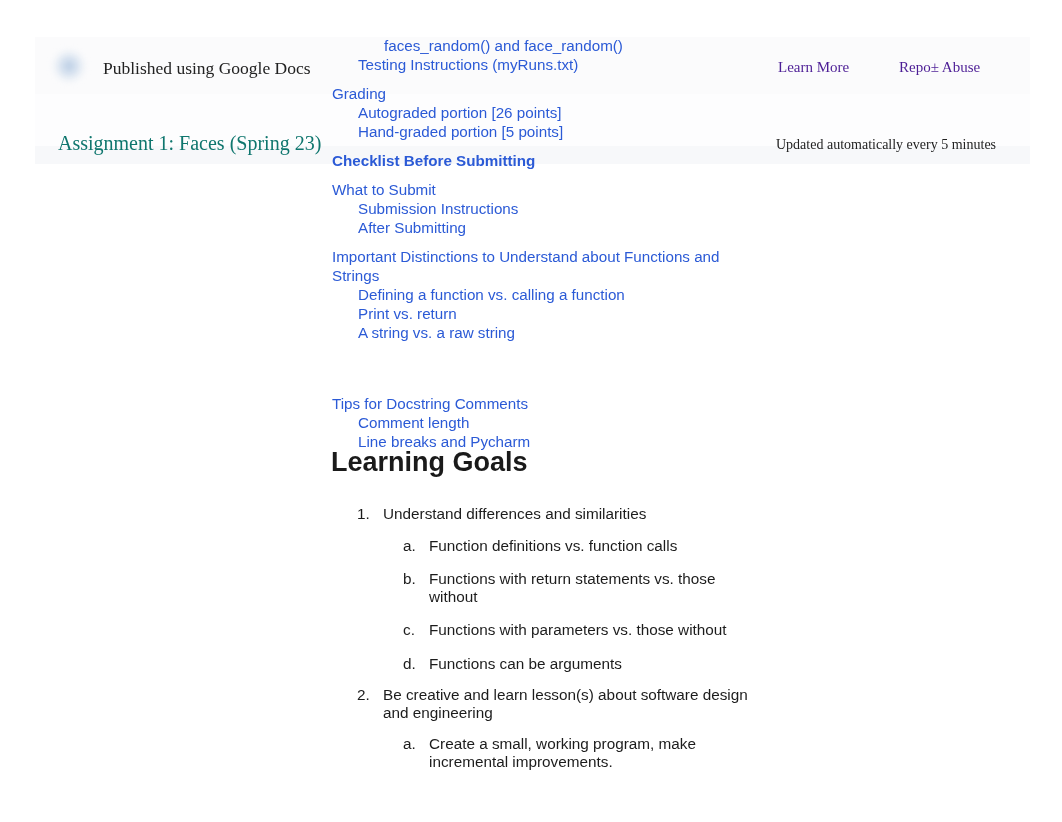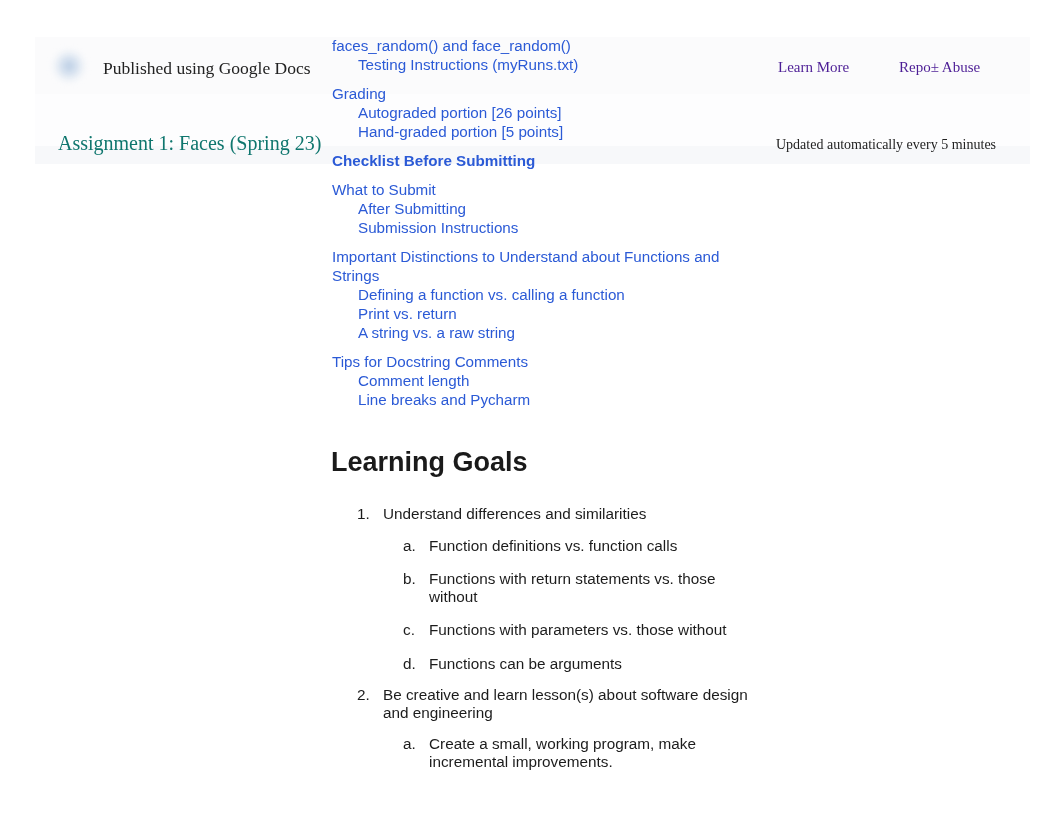--- a/index.html
+++ b/index.html
@@ -107,21 +107,21 @@
   }
   .toc-item {
     color: #2b5ad6;
     font-size: 15.2px;
     line-height: 19px;
     cursor: pointer;
     white-space: normal;
   }
   .toc-item.lvl1 { margin-left: 0px; }
   .toc-item.lvl2 { margin-left: 26px; }
-  .toc-item.lvl3 { }
+  .toc-item.lvl3 { margin-left: 52px; }
   .toc-gap { height: 10px; }
 
   
   #learning-goals-heading {
     position: absolute;
     left: 331px;
     top: 447px;
     font-size: 27px;
     font-weight: bold;
     color: #1a1a1a;
@@ -194,29 +194,29 @@
     <a class="toc-item lvl3" style="display: block;">faces_random() and face_random()</a>
     <a class="toc-item lvl2" style="display: block;">Testing Instructions (myRuns.txt)</a>
     <div class="toc-gap"></div>
     <a class="toc-item lvl1" style="display: block;">Grading</a>
     <a class="toc-item lvl2" style="display: block;">Autograded portion [26 points]</a>
     <a class="toc-item lvl2" style="display: block;">Hand-graded portion [5 points]</a>
     <div class="toc-gap"></div>
     <a class="toc-item lvl1" style="display: block; font-weight: bold;">Checklist Before Submitting</a>
     <div class="toc-gap"></div>
     <a class="toc-item lvl1" style="display: block;">What to Submit</a>
+    <a class="toc-item lvl2" style="display: block;">Submission Instructions</a>
     <a class="toc-item lvl2" style="display: block;">After Submitting</a>
-    <a class="toc-item lvl2" style="display: block;">Submission Instructions</a>
     <div class="toc-gap"></div>
     <a class="toc-item lvl1" style="display: block;">Important Distinctions to Understand about Functions and Strings</a>
     <a class="toc-item lvl2" style="display: block;">Defining a function vs. calling a function</a>
     <a class="toc-item lvl2" style="display: block;">Print vs. return</a>
     <a class="toc-item lvl2" style="display: block;">A string vs. a raw string</a>
     <div class="toc-gap"></div>
-    <a class="toc-item lvl1" style="display: block;">Tips for Docstring Comments</a>
+    <a class="toc-item lvl1" style="display: block; margin-top: 42px;">Tips for Docstring Comments</a>
     <a class="toc-item lvl2" style="display: block;">Comment length</a>
     <a class="toc-item lvl2" style="display: block;">Line breaks and Pycharm</a>
   </nav>
 
 <h1 id="learning-goals-heading">Learning Goals</h1>
 
 <ol id="goals-list" style="list-style: none; margin: 0px; padding: 0px;">
     <li class="goal-item"><span class="marker">1.</span><span>Understand differences and similarities</span><ul class="sub-list" style="list-style: none; margin: 14px 0px 0px; padding: 0px;">
         <li class="sub-item"><span class="marker">a.</span><span>Function definitions vs. function calls</span></li>
         <li class="sub-item"><span class="marker">b.</span><span>Functions with return statements vs. those without</span></li>

